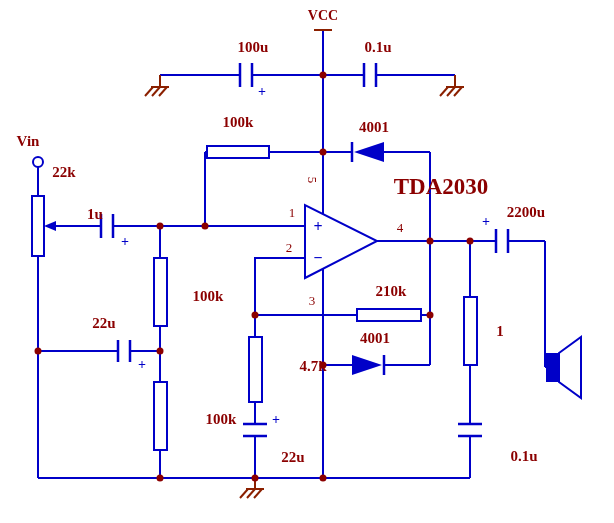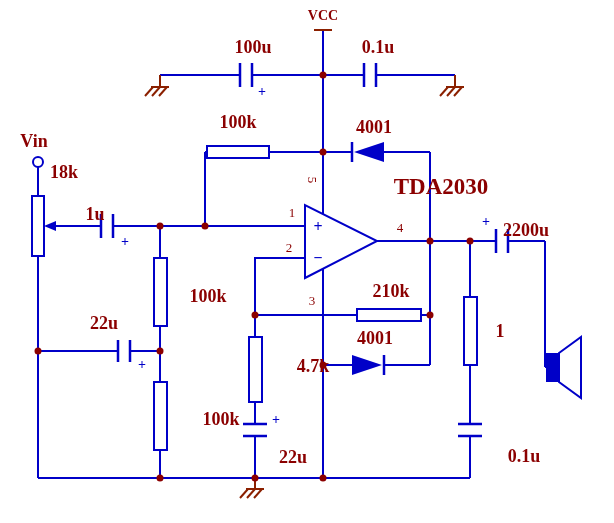--- a/index.html
+++ b/index.html
@@ -13,21 +13,21 @@
   .canvas svg{position:absolute;left:0;top:0;}
   .wire{stroke:var(--c-wire,#0000C8);stroke-width:2;fill:none;}
   .plate{stroke:var(--c-wire,#0000C8);stroke-width:2.5;fill:none;}
   .comp{stroke:var(--c-wire,#0000C8);stroke-width:2;fill:#fff;}
   .fillb{fill:var(--c-wire,#0000C8);stroke:none;}
   .gnd{stroke:var(--c-ground,#8B0000);stroke-width:2;fill:none;}
   .dot{fill:var(--c-junction,#8B0000);stroke:none;}
   .lbl{
     position:absolute;transform:translate(-50%,-50%);
     color:var(--c-label,#8B0000);
-    font-size:18px;font-weight:bold;white-space:nowrap;line-height:1;
+    font-size:15px;font-weight:bold;white-space:nowrap;line-height:1;
   }
   .lbl.big{font-size:23px;}
   .lbl.vcc{font-size:14px;}
   .lbl.pin{font-size:13px;font-weight:normal;}
   .lbl.rot{transform:translate(-50%,-50%) rotate(90deg);}
   .lbl.blue{color:var(--c-wire,#0000C8);font-size:14px;font-weight:bold;}
   .lbl.opsign{color:var(--c-wire,#0000C8);font-size:16px;font-weight:bold;}
 </style>
 </head>
 <body>
@@ -137,26 +137,26 @@
         <circle cx="323" cy="478" r="3.5"></circle>
     </g>
   </svg>
 
   <div class="lbl vcc" style="left:323px;top:16px;">VCC</div>
   <div class="lbl" style="left:253px;top:47px;">100u</div>
   <div class="lbl" style="left:378px;top:47px;">0.1u</div>
   <div class="lbl" style="left:238px;top:122px;">100k</div>
   <div class="lbl" style="left:374px;top:127px;">4001</div>
   <div class="lbl big" style="left:441px;top:186px;">TDA2030</div>
-  <div class="lbl" style="left:34px;top:141px;">Vin</div>
-  <div class="lbl" style="left:64px;top:172px;">18k</div>
+  <div class="lbl" style="left:28px;top:141px;">Vin</div>
+  <div class="lbl" style="left:64px;top:172px;">22k</div>
   <div class="lbl" style="left:95px;top:214px;">1u</div>
   <div class="lbl" style="left:208px;top:296px;">100k</div>
   <div class="lbl" style="left:104px;top:323px;">22u</div>
-  <div class="lbl" style="left:526px;top:212px;margin-top:18px;">2200u</div>
+  <div class="lbl" style="left:526px;top:212px;">2200u</div>
   <div class="lbl" style="left:391px;top:291px;">210k</div>
   <div class="lbl" style="left:375px;top:338px;">4001</div>
   <div class="lbl" style="left:293px;top:366px;margin-left:20px;">4.7k</div>
   <div class="lbl" style="left:500px;top:331px;">1</div>
   <div class="lbl" style="left:221px;top:419px;">100k</div>
   <div class="lbl" style="left:293px;top:457px;">22u</div>
   <div class="lbl" style="left:524px;top:456px;">0.1u</div>
 
   <div class="lbl pin" style="left:292px;top:212px;">1</div>
   <div class="lbl pin" style="left:289px;top:247px;">2</div>

